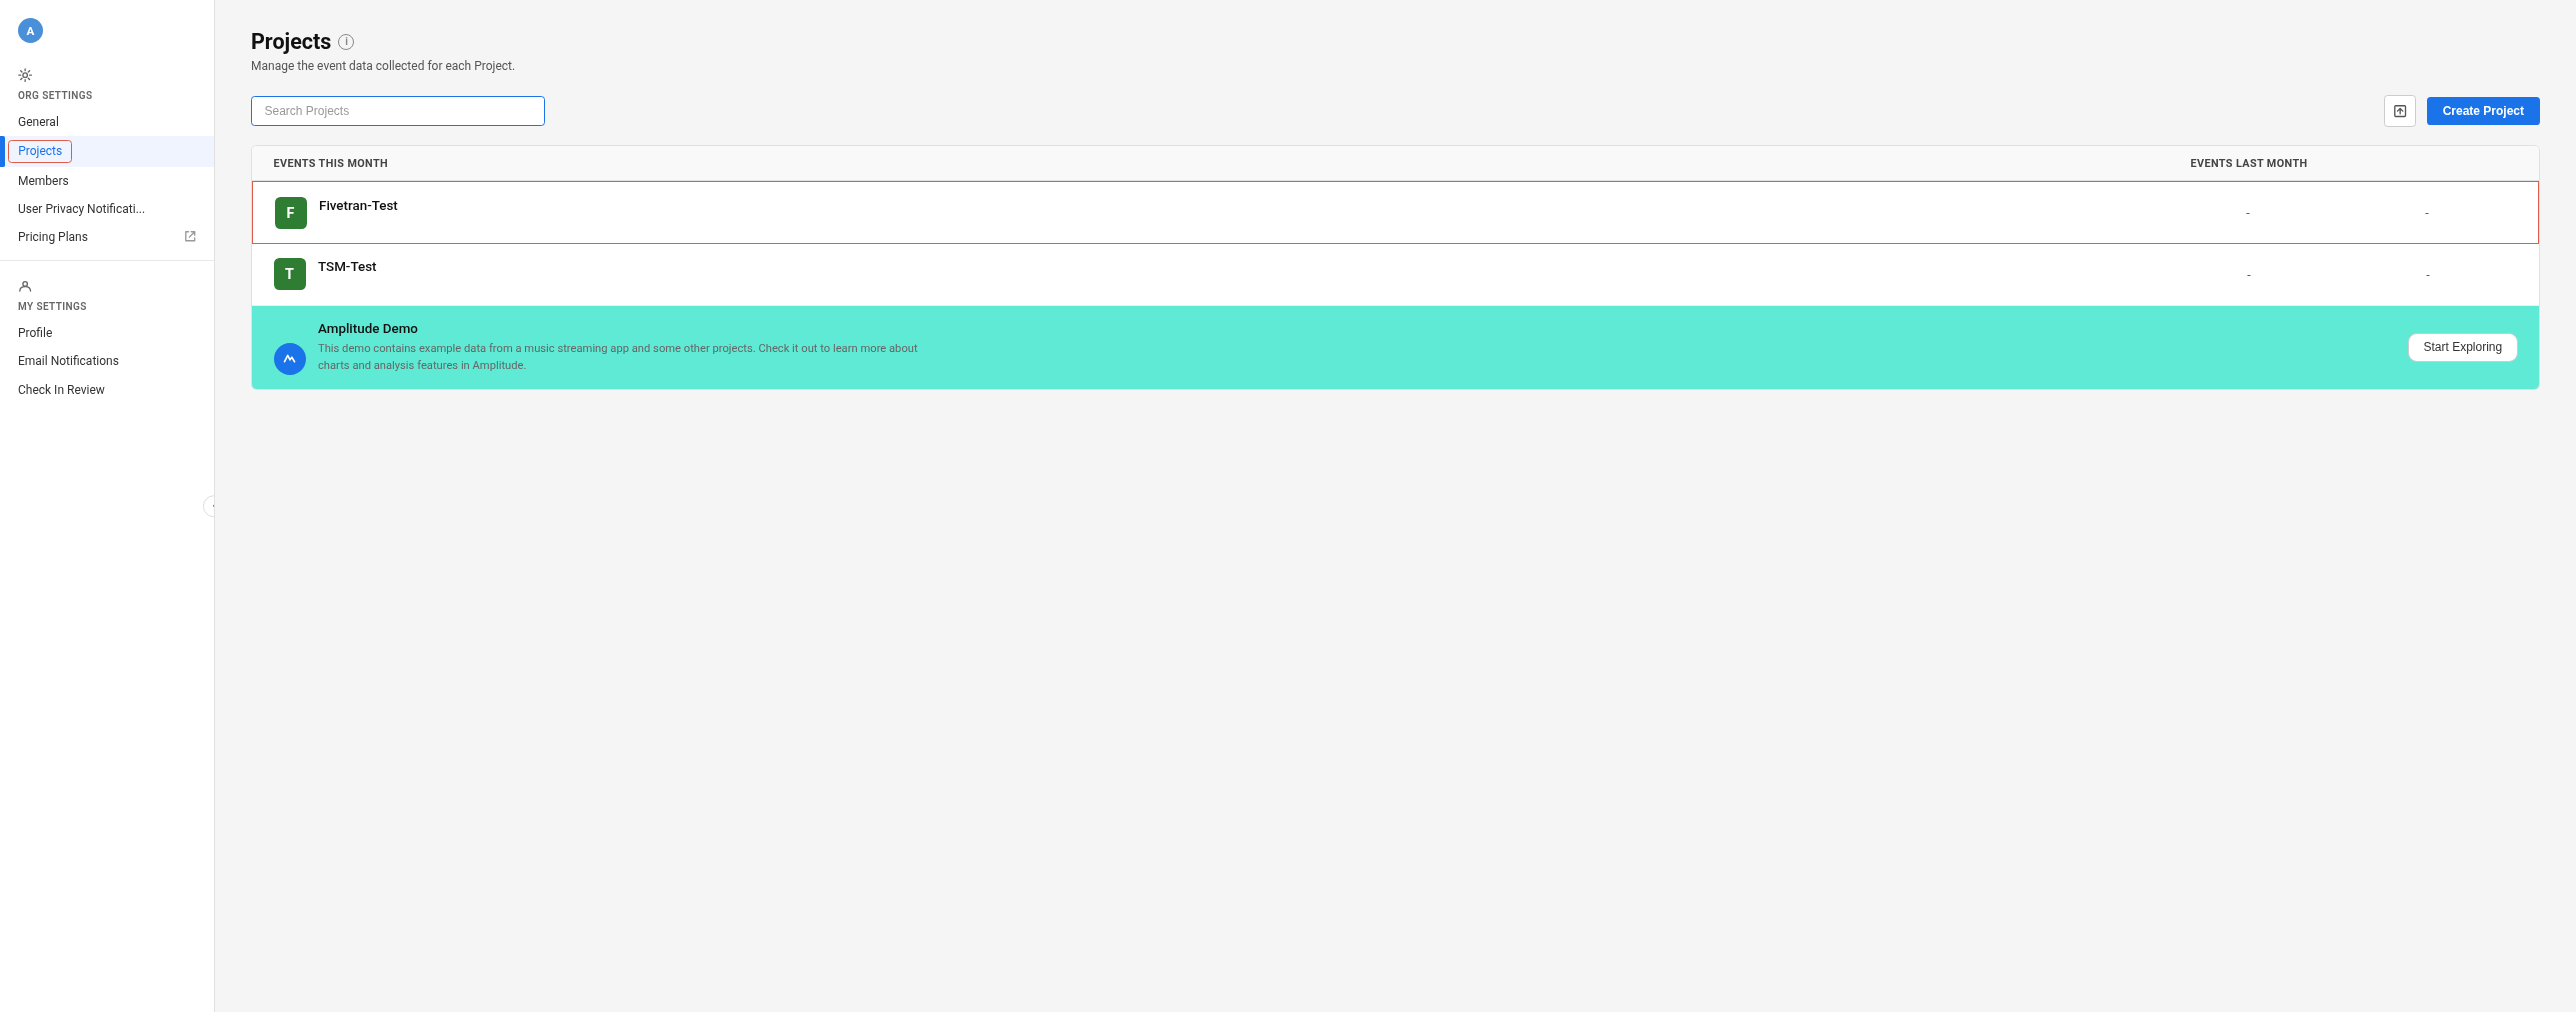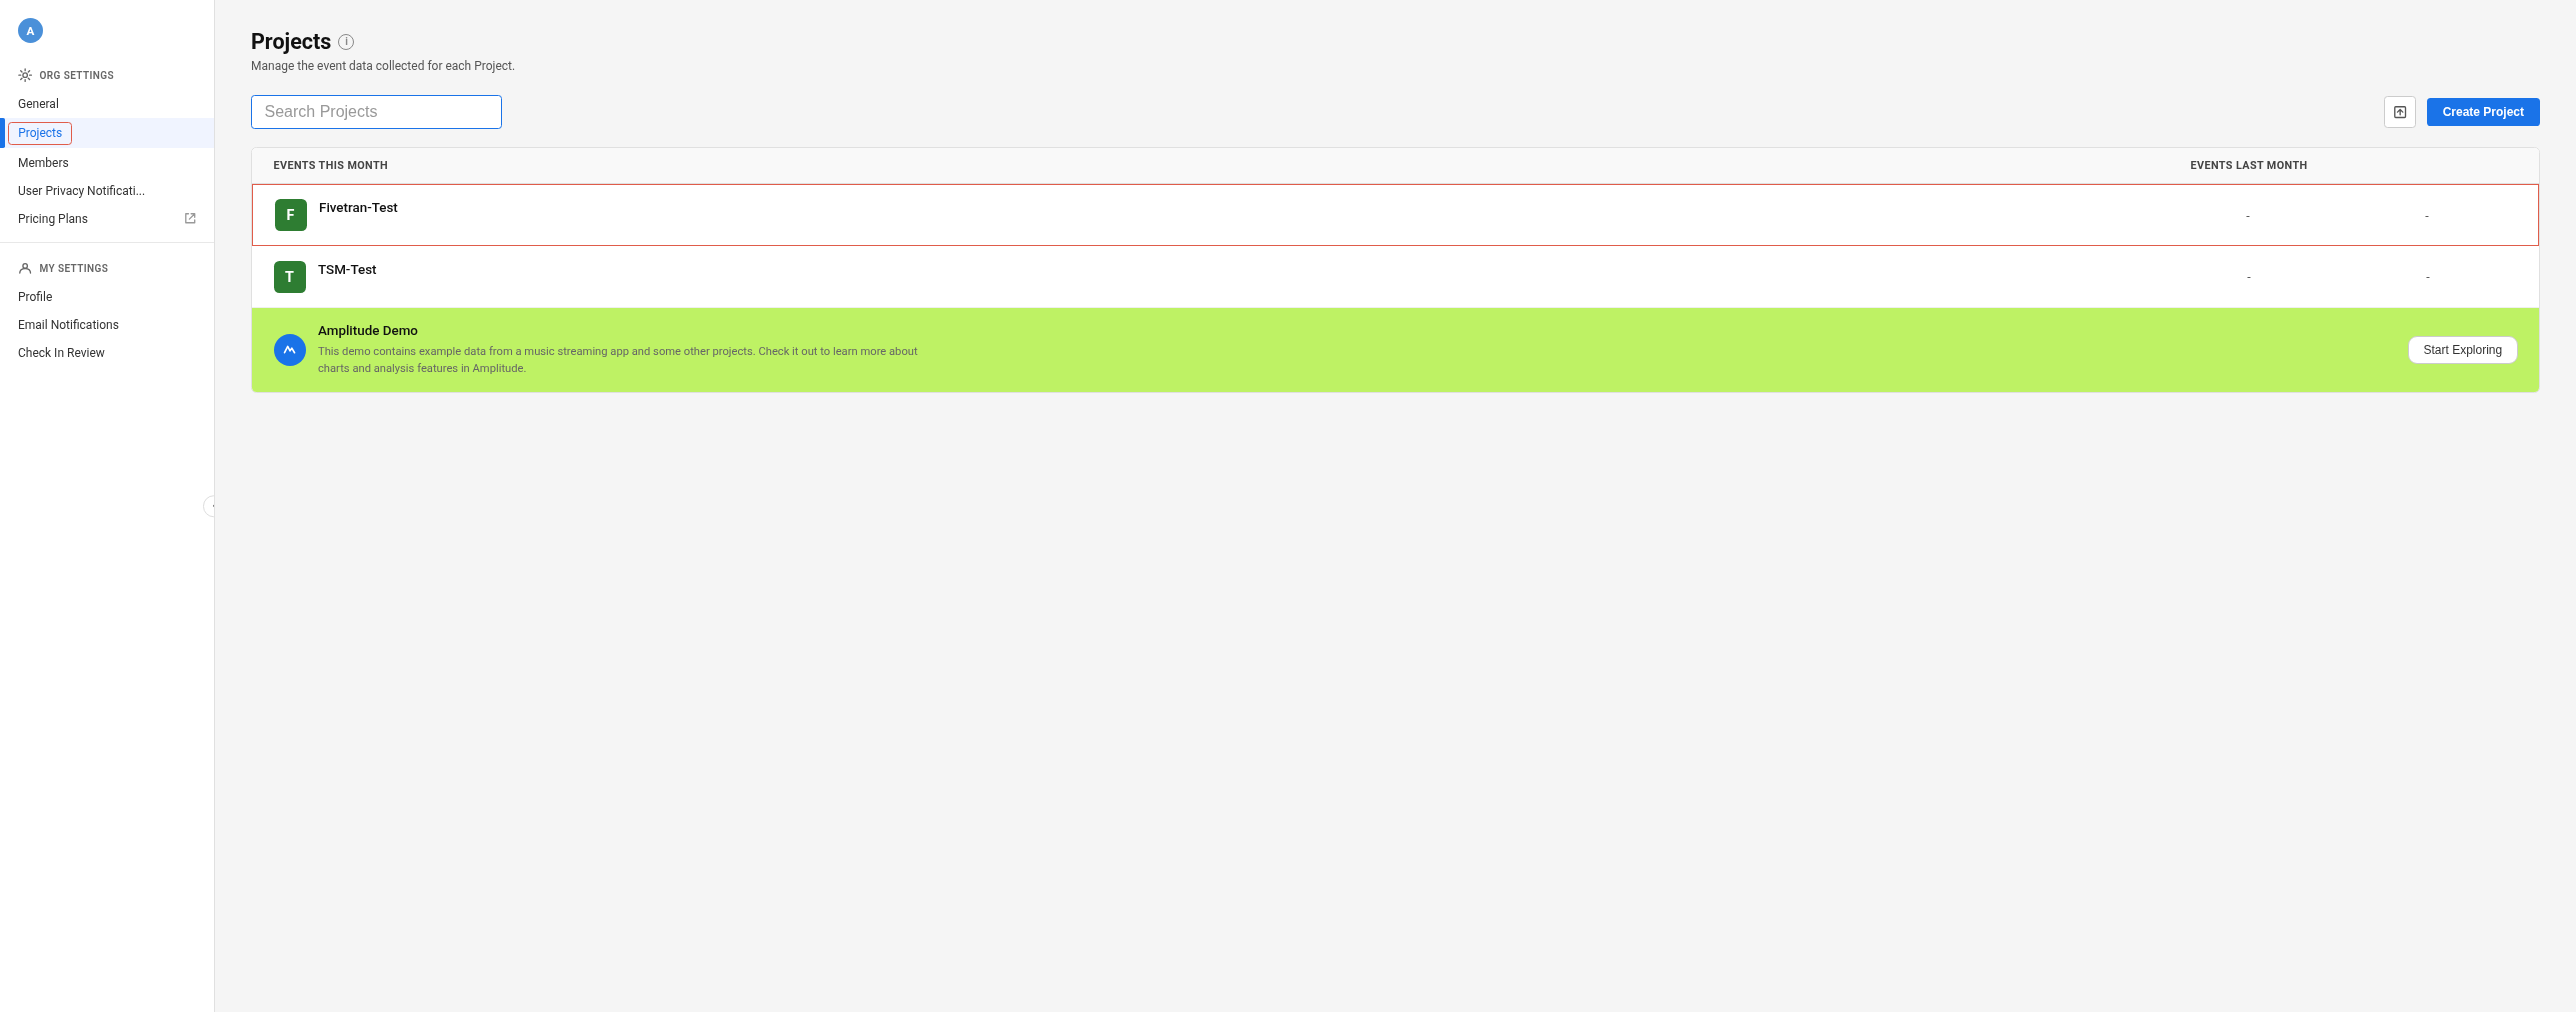--- a/index.html
+++ b/index.html
@@ -21,28 +21,28 @@
       padding: 14.3px 0 7.2px 0;
       border-bottom: 0.9px solid #e8e8e8;
     }
 
     .sidebar-section:last-child {
       border-bottom: none;
     }
 
     .sidebar-section-header {
       display: flex;
-      align-items: center;
       gap: 7.2px;
       padding: 3.6px 18px 7.2px 18px;
       font-size: 10px;
       font-weight: 600;
       color: #666;
       letter-spacing: 0.4px;
       text-transform: uppercase;
+      flex-direction: column;
     }
 
     .sidebar-section-header svg {
       width: 14.3px;
       height: 14.3px;
       color: #666;
     }
 
     .sidebar-item {
       display: flex;
@@ -132,25 +132,25 @@
     }
 
     .toolbar {
       display: flex;
       align-items: center;
       gap: 10.8px;
       margin-bottom: 18px;
     }
 
     .search-input {
-      width: 251px;
+      width: 294px;
       padding: 7.2px 12.5px;
       border: 1.3px solid #1a73e8;
       border-radius: 3.6px;
-      font-size: 16px;
+      font-size: 12px;
       outline: none;
       background: #fff;
       color: #333;
     }
 
     .search-input::placeholder {
       color: #999;
     }
 
     .toolbar-spacer { flex: 1; }
@@ -277,22 +277,22 @@
       white-space: nowrap;
       align-self: center;
       margin-left: auto;
     }
 
     .amplitude-row {
       display: flex;
       gap: 12.5px;
       padding: 14.3px 21.5px;
       border-bottom: none;
-      align-items: center;
-      background: #bef264;
+      align-items: flex-end;
+      background: #5eead4;
     }
 
     .info-icon {
       display: inline-flex;
       align-items: center;
       justify-content: center;
       width: 16px;
       height: 16px;
       border-radius: 50%;
       border: 1.3px solid #888;

